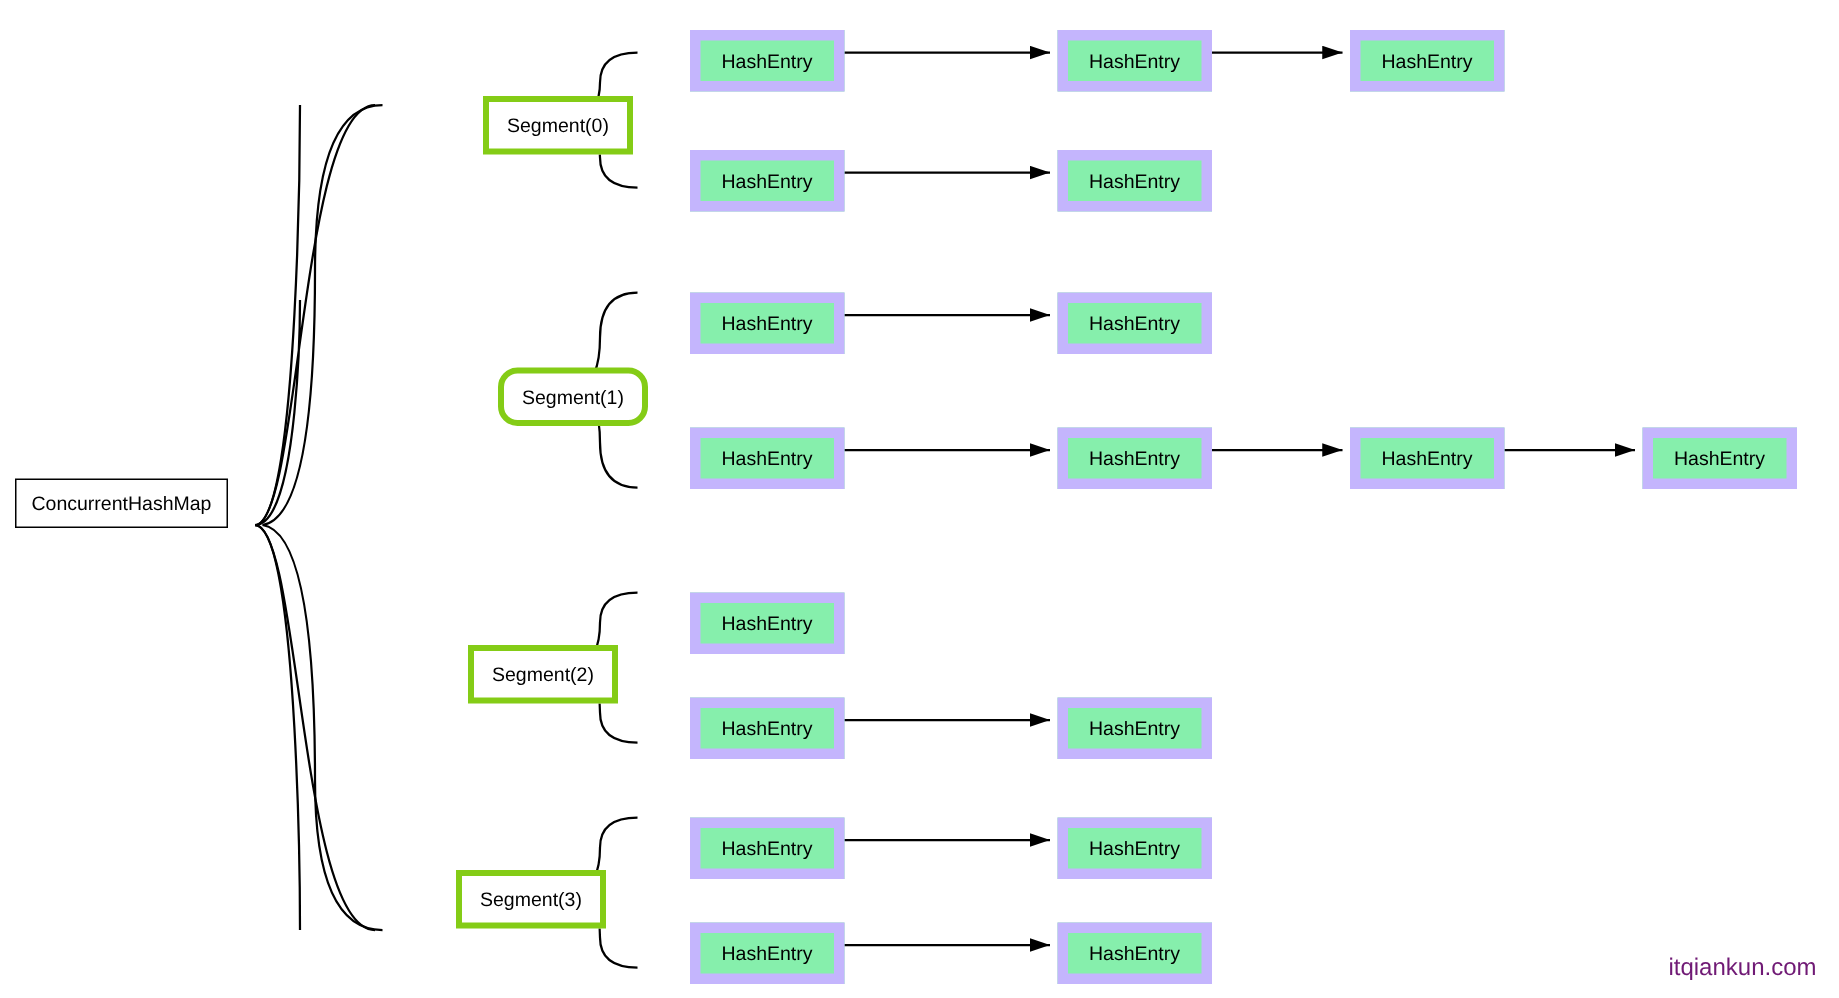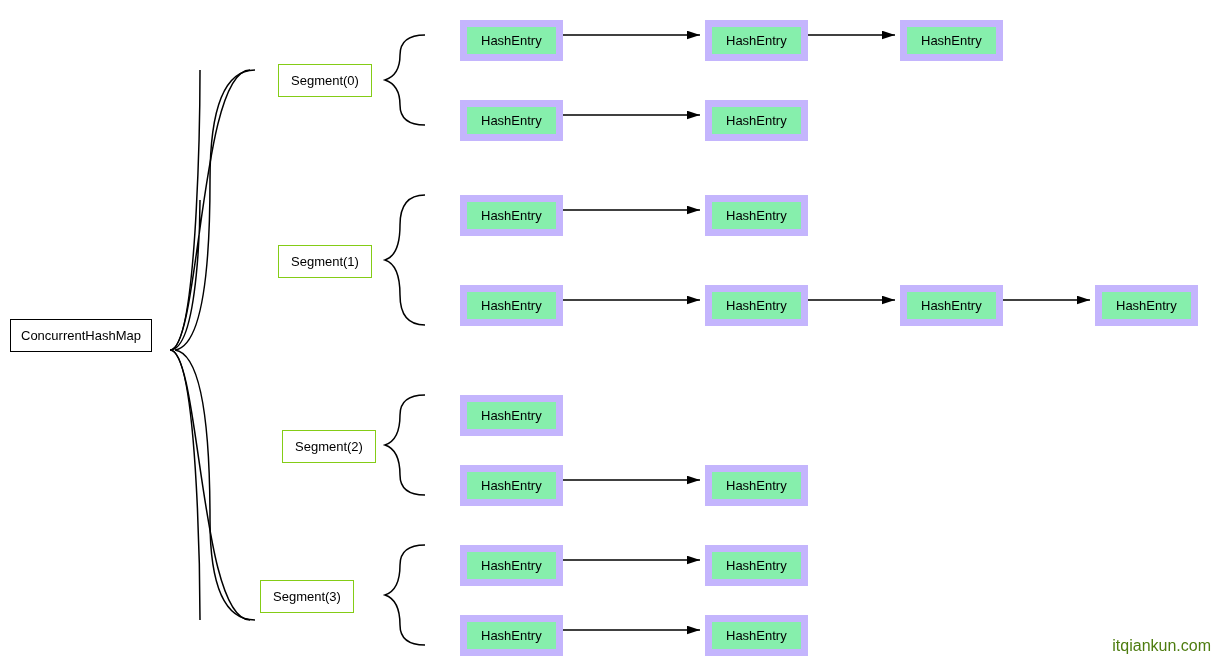--- a/index.html
+++ b/index.html
@@ -20,35 +20,36 @@
   .root-box {
     position: absolute;
     left: 10px;
     top: 319px;
     border: 1px solid #000;
     padding: 8px 10px;
     background: #fff;
   }
   .segment-box {
     position: absolute;
-    border: 1px solid #84cc16;
+    border: 4px solid #84cc16;
     padding: 8px 12px;
     background: #fff;
+    margin-left: 44px;
   }
   .entry-box {
     position: absolute;
     border: 7px solid #c4b5fd;
     padding: 6px 14px;
     background: #86efac;
   }
   .watermark {
     position: absolute;
     right: 15px;
     bottom: 10px;
-    color: #4d7c0f;
+    color: #701a75;
     font-size: 16px;
   }
   svg.braces-arrows {
     position: absolute;
     left: 0; top: 0;
     width: 1226px; height: 665px;
     pointer-events: none;
   }
 </style>
 </head>
@@ -90,22 +91,22 @@
     <line x1="555" y1="480" x2="700" y2="480" stroke="#000" stroke-width="1.5" marker-end="url(#arrow)"></line>
 
     <line x1="555" y1="560" x2="700" y2="560" stroke="#000" stroke-width="1.5" marker-end="url(#arrow)"></line>
 
     <line x1="555" y1="630" x2="700" y2="630" stroke="#000" stroke-width="1.5" marker-end="url(#arrow)"></line>
   </svg>
 
   <div class="root-box">ConcurrentHashMap</div>
 
   <div class="segment-box" style="left:278px; top:64px;">Segment(0)</div>
-  <div class="segment-box" style="left:278px; top:245px;">Segment(1)</div>
-  <div class="segment-box" style="left:282px; top:430px;">Segment(2)</div>
+  <div class="segment-box" style="left:288px; top:245px;border-radius:13px;">Segment(1)</div>
+  <div class="segment-box" style="left:268px; top:430px;">Segment(2)</div>
   <div class="segment-box" style="left:260px; top:580px;">Segment(3)</div>
 
   <div class="entry-box" style="left:460px; top:20px;">HashEntry</div>
   <div class="entry-box" style="left:705px; top:20px;">HashEntry</div>
   <div class="entry-box" style="left:900px; top:20px;">HashEntry</div>
 
   <div class="entry-box" style="left:460px; top:100px;">HashEntry</div>
   <div class="entry-box" style="left:705px; top:100px;">HashEntry</div>
 
   <div class="entry-box" style="left:460px; top:195px;">HashEntry</div>

